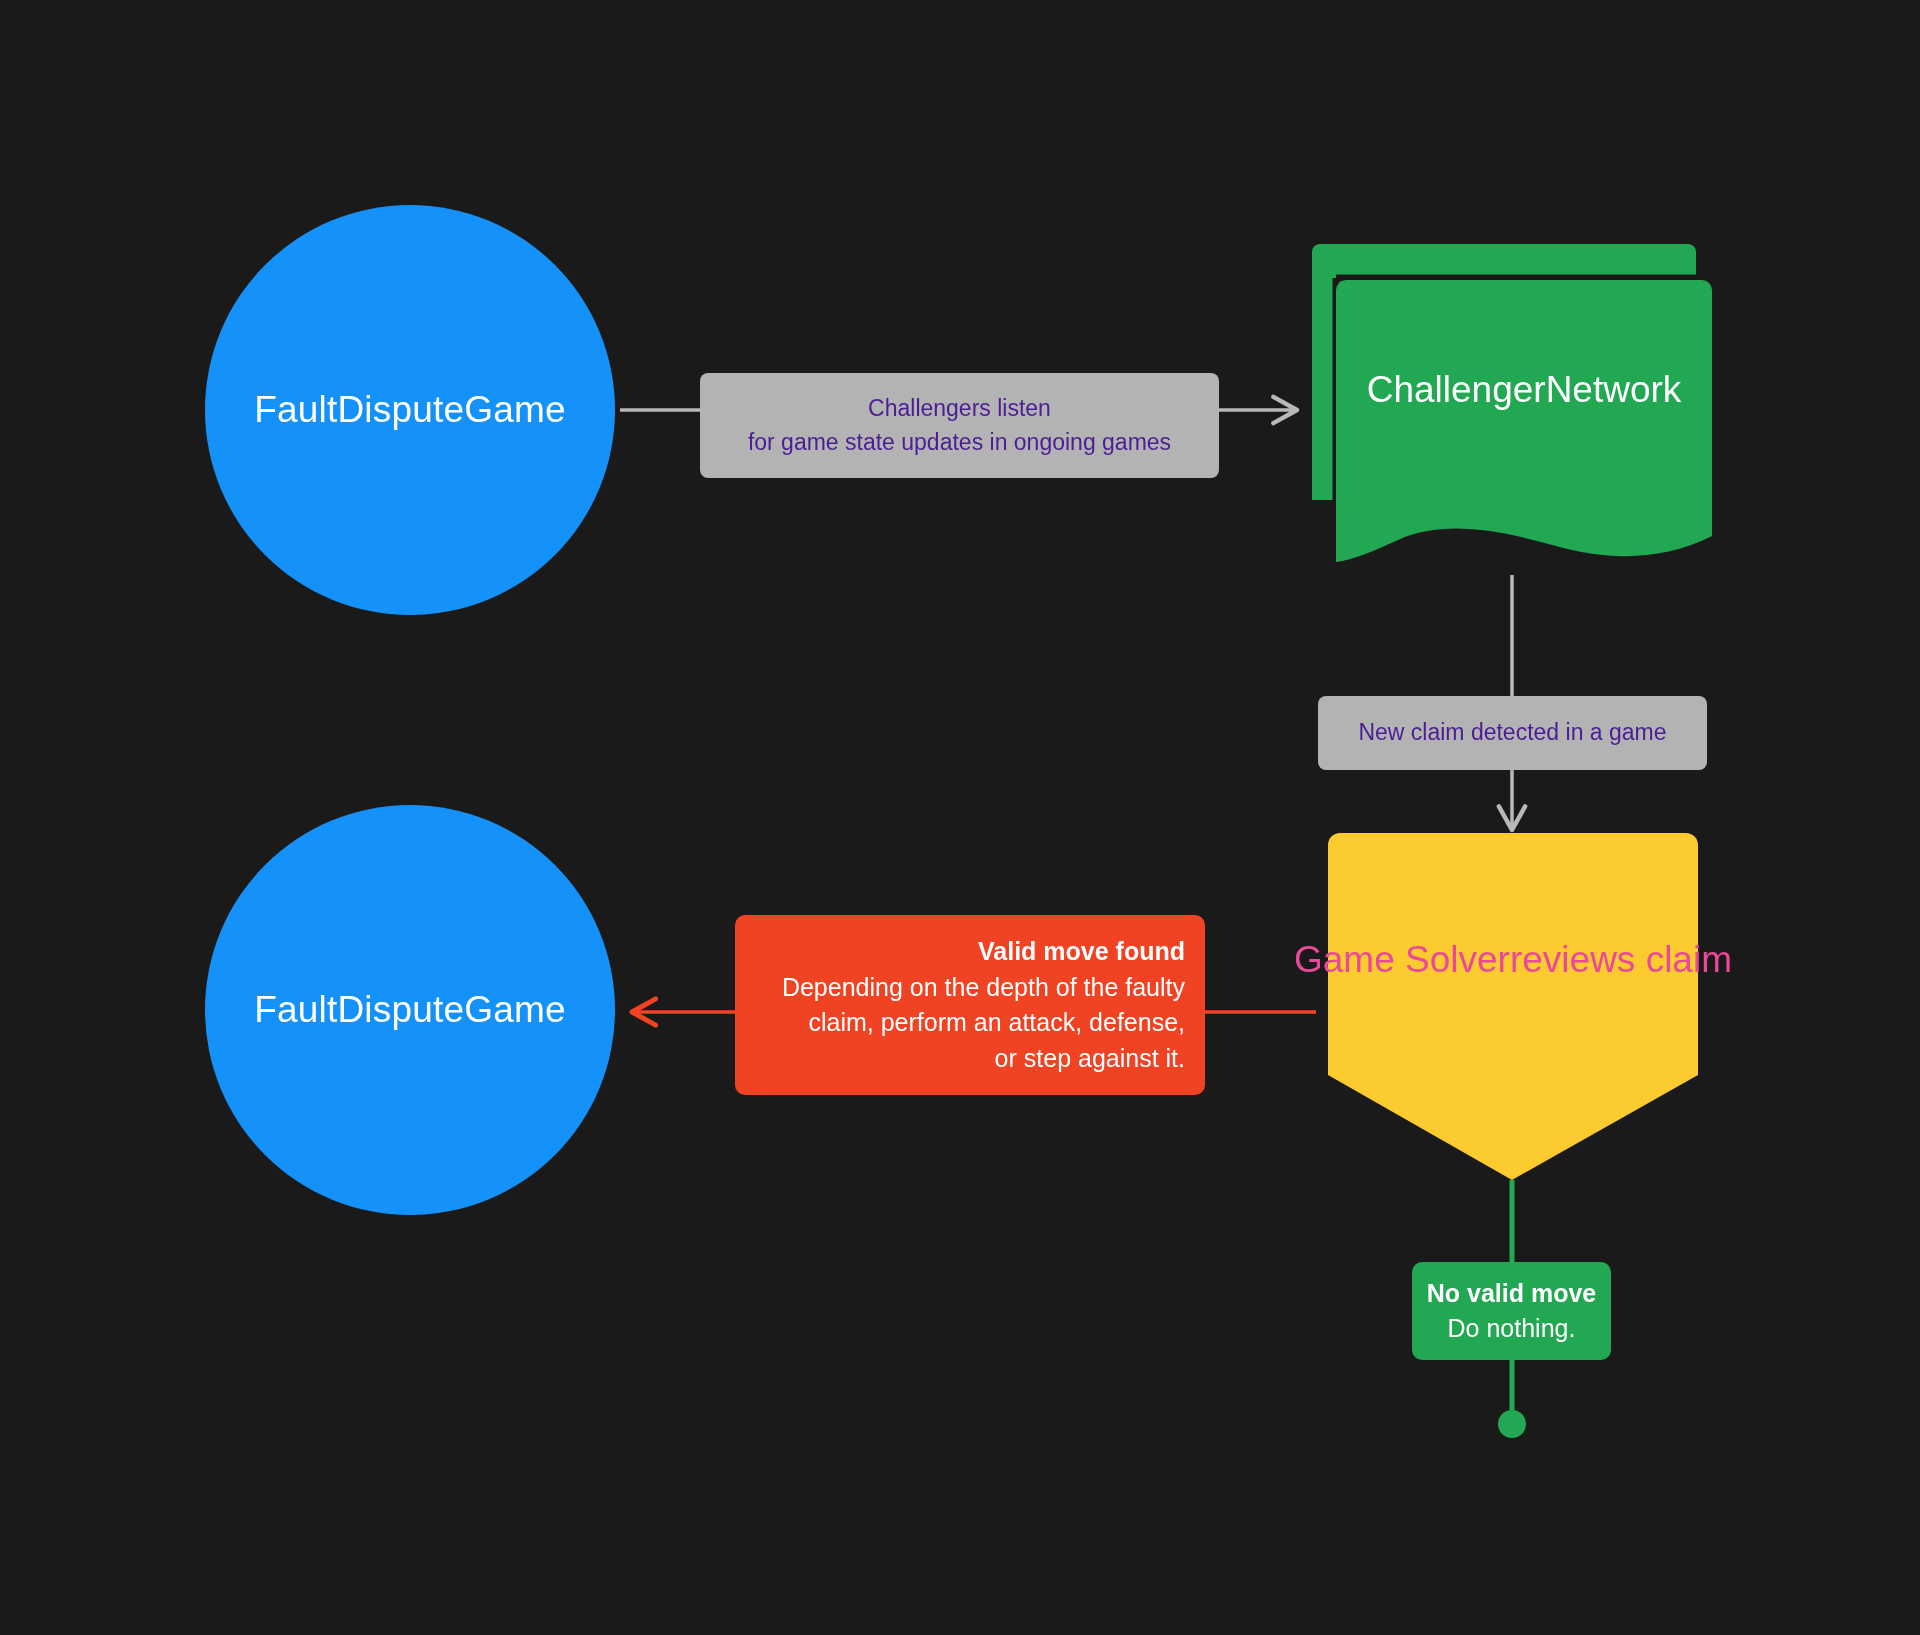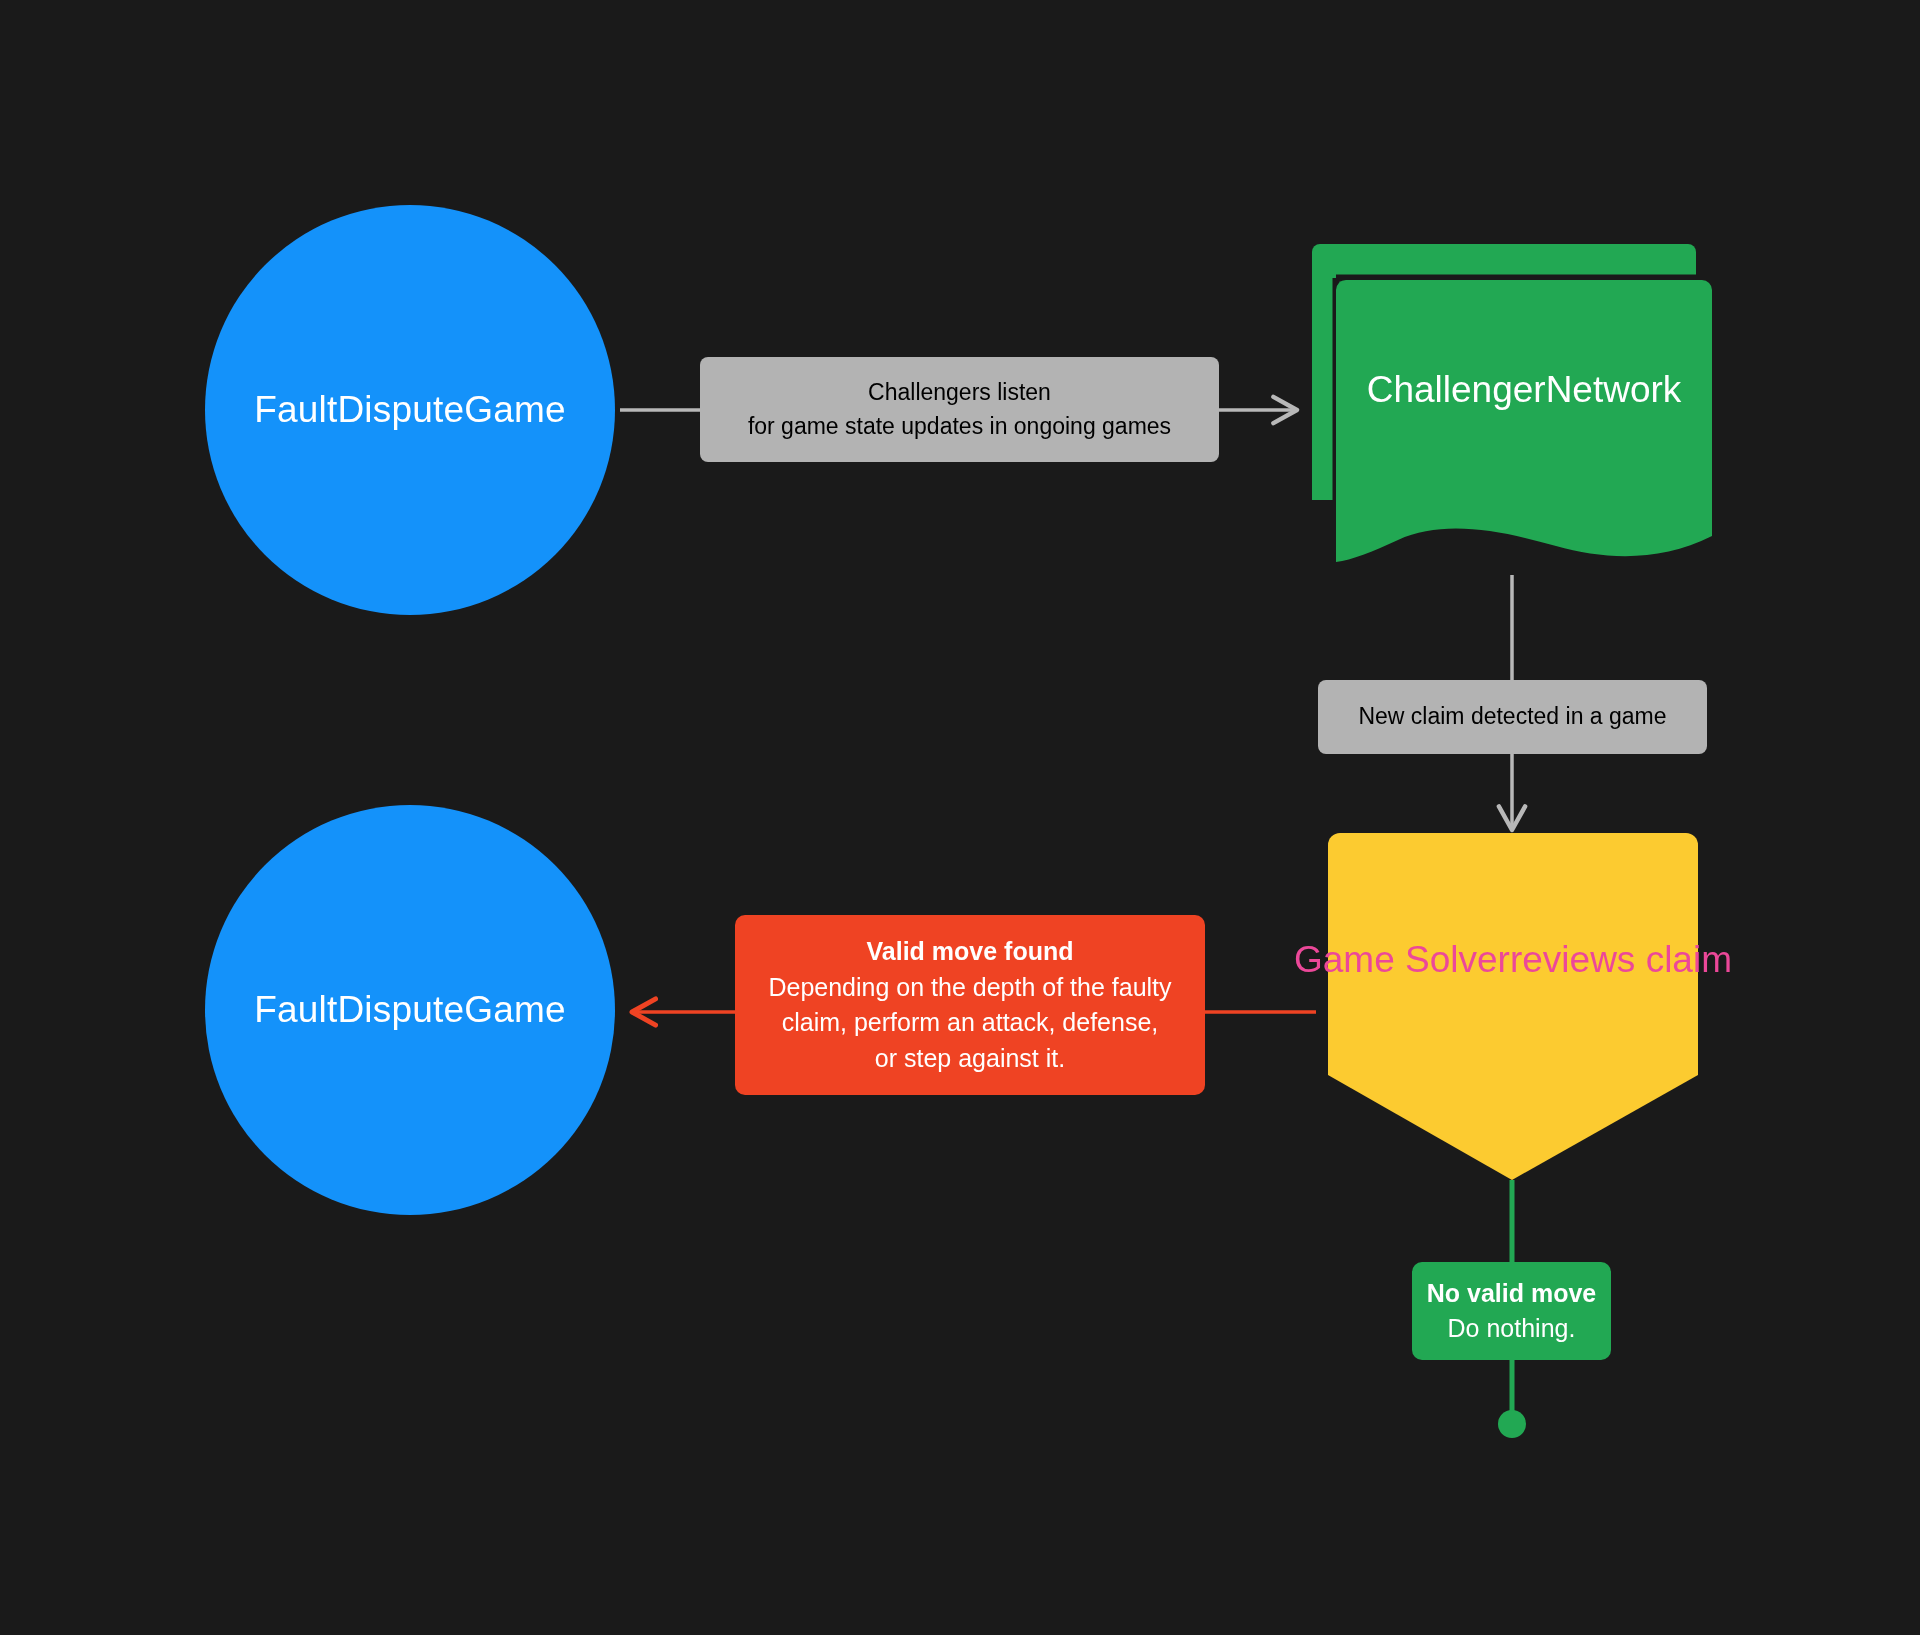--- a/index.html
+++ b/index.html
@@ -46,33 +46,35 @@
     position:absolute;
     display:flex;
     flex-direction:column;
     align-items:center;
     justify-content:center;
     text-align:center;
     box-sizing:border-box;
   }
   .label-gray{
     background:#b3b3b3;
-    color:#000000;
+    color:#4c1d95;
     border-radius:8px;
     font-size:23px;
     line-height:1.45;
     padding:10px 18px;
+    margin-top:16px;
   }
   .label-red{
     background:#ef4323;
     color:#ffffff;
     border-radius:10px;
     font-size:25px;
     line-height:1.42;
     padding:26px 20px;
+    align-items:flex-end;
   }
   .label-green{
     background:#22a853;
     color:#ffffff;
     border-radius:10px;
     font-size:25px;
     line-height:1.42;
     padding:12px 0;
   }
   .lbl-strong{font-weight:bold;}

